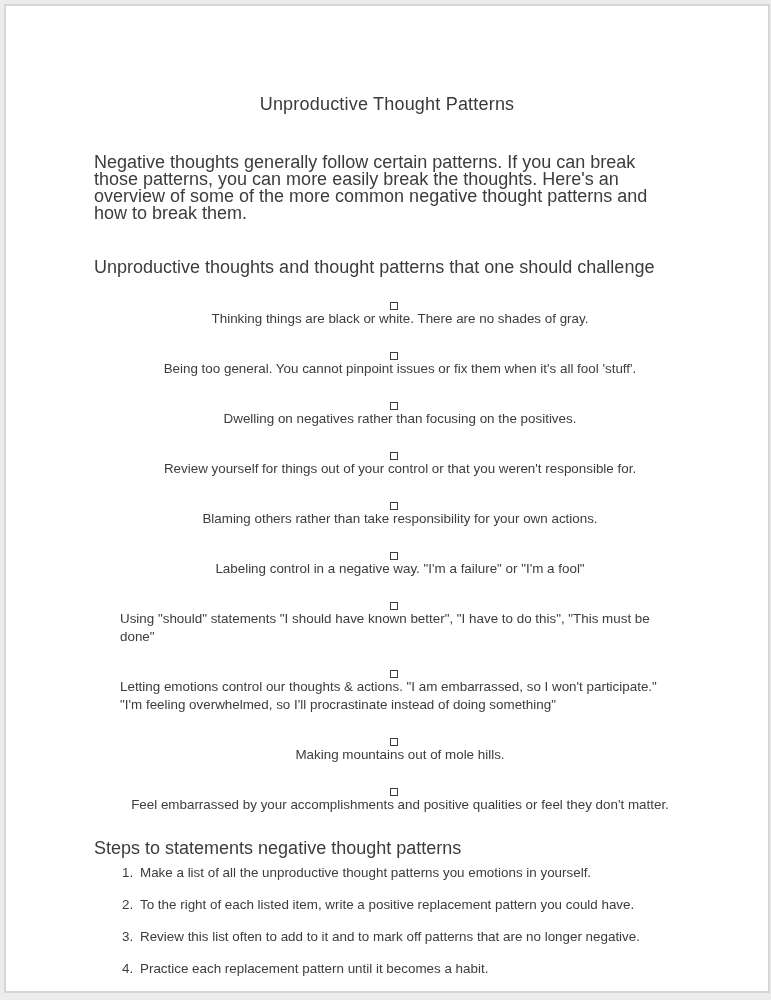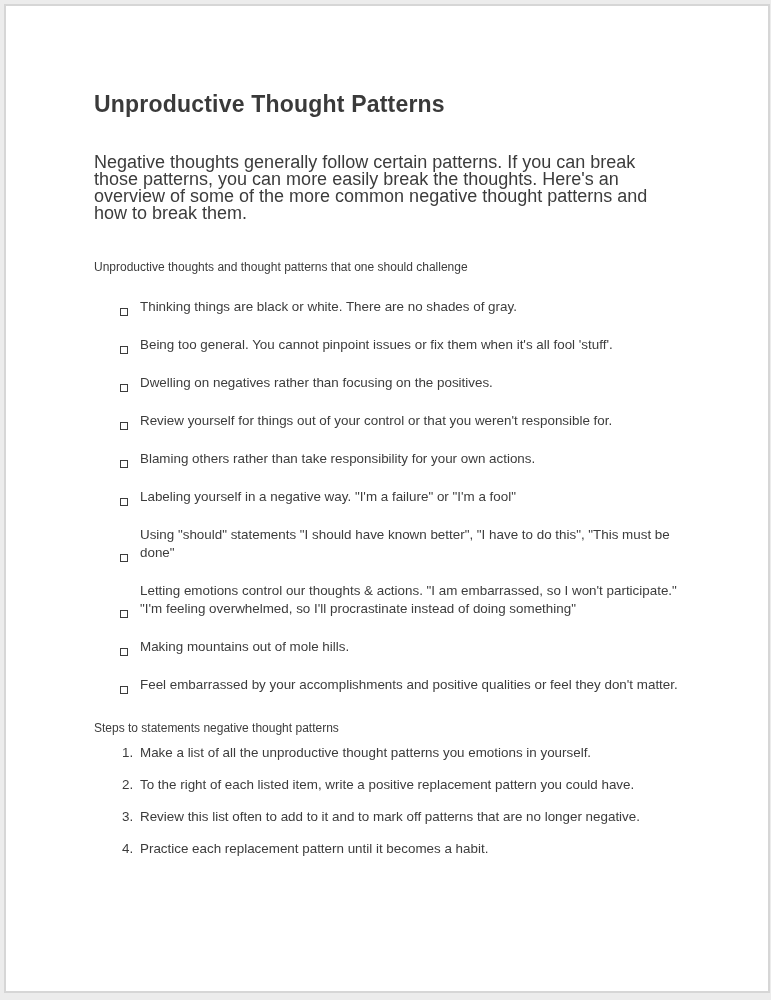--- a/index.html
+++ b/index.html
@@ -25,54 +25,55 @@
     top: 4px;
     right: 1px;
     bottom: 7px;
     background: #ffffff;
     border: 2px solid #d6d6d6;
     padding: 86px 88px 40px 88px;
     color: #3c3c3c;
   }
 
   .doc-title {
-    text-align: left;
-    font-size: 23px;
-    font-weight: 700;
+    text-align: center;
+    font-size: 18px;
+    font-weight: 400;
     line-height: 24px;
     color: #3a3a3a;
     letter-spacing: 0.2px;
   }
 
   .intro {
     margin-top: 38px;
     font-size: 18px;
     line-height: 17px;
     max-width: 592px;
   }
 
   .section-heading {
     margin-top: 37px;
-    font-size: 12px;
+    font-size: 18px;
     line-height: 17px;
   }
 
   .check-list {
     margin-top: 22px;
     list-style: none;
     padding-left: 26px;
   }
 
   .check-list li {
     display: flex;
-    align-items: flex-end;
+    align-items: center;
     margin-bottom: 20px;
     font-size: 13.4px;
     line-height: 18px;
     max-width: 560px;
+    flex-direction: column;
   }
 
   .checkbox {
     flex: 0 0 auto;
     width: 8px;
     height: 8px;
     border: 1.4px solid #3c3c3c;
     margin-top: 4px;
     margin-right: 12px;
   }
@@ -137,21 +138,21 @@
       <li>
         <span class="checkbox"></span>
         <span class="check-text">Review yourself for things out of your control or that you weren't responsible for.</span>
       </li>
       <li>
         <span class="checkbox"></span>
         <span class="check-text">Blaming others rather than take responsibility for your own actions.</span>
       </li>
       <li>
         <span class="checkbox"></span>
-        <span class="check-text">Labeling yourself in a negative way. "I'm a failure" or "I'm a fool"</span>
+        <span class="check-text">Labeling control in a negative way. "I'm a failure" or "I'm a fool"</span>
       </li>
       <li>
         <span class="checkbox"></span>
         <span class="check-text">Using "should" statements "I should have known better", "I have to do this", "This must be done"</span>
       </li>
       <li>
         <span class="checkbox"></span>
         <span class="check-text">Letting emotions control our thoughts &amp; actions. "I am embarrassed, so I won't participate." "I'm feeling overwhelmed, so I'll procrastinate instead of doing something"</span>
       </li>
       <li>

